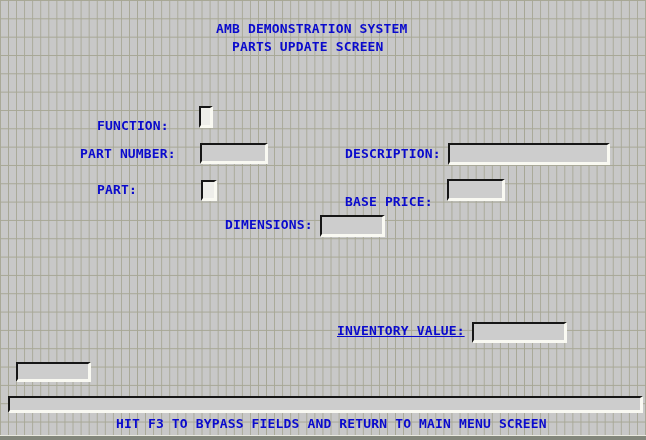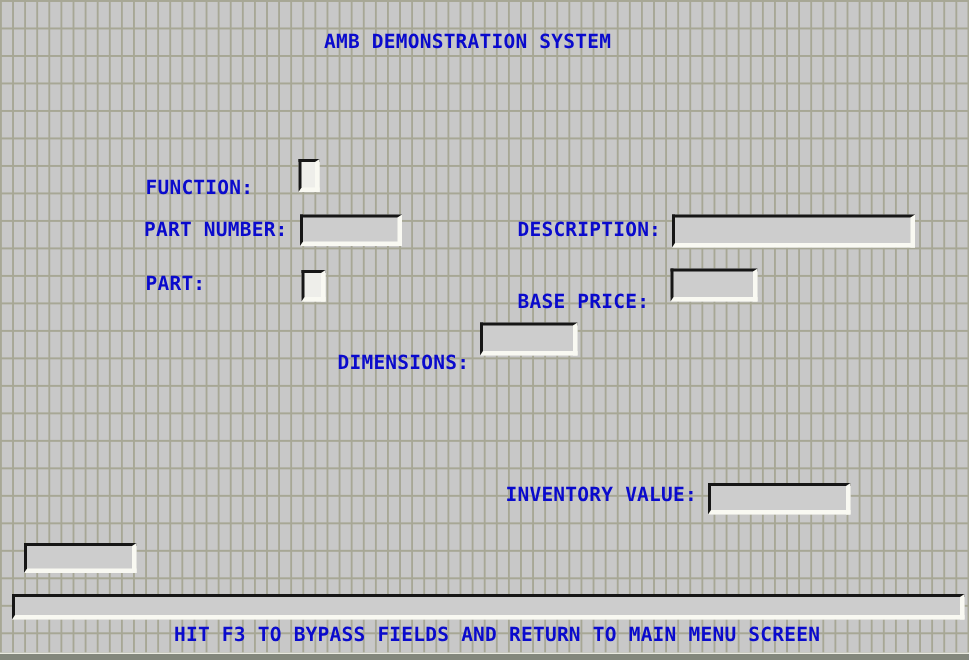--- a/index.html
+++ b/index.html
@@ -50,38 +50,39 @@
     border-top: 1px solid #e9e9df;
     box-sizing: border-box;
   }
 </style>
 </head>
 <body>
 
 <div id="screen">
 
   <div class="lbl" style="left:216px; top:21px;">AMB DEMONSTRATION SYSTEM</div>
+  <div class="lbl" style="left:232px; top:39px;">PARTS UPDATE SCREEN</div>
 
   <div class="lbl" style="left:97px; top:118px;">FUNCTION:</div>
   <div class="field fsmall" style="left:199px; top:106px; width:14px; height:22px;"></div>
 
-  <div class="lbl" style="left:96px; top:146px;">PART NUMBER:</div>
+  <div class="lbl" style="left:80px; top:146px;">PART NUMBER:</div>
   <div class="field" style="left:200px; top:143px; width:68px; height:21px;"></div>
   <div class="lbl" style="left:345px; top:146px;">DESCRIPTION:</div>
   <div class="field" style="left:448px; top:143px; width:162px; height:22px;"></div>
 
   <div class="lbl" style="left:97px; top:182px;">PART:</div>
   <div class="field fsmall" style="left:201px; top:180px; width:16px; height:21px;"></div>
   <div class="lbl" style="left:345px; top:194px;">BASE PRICE:</div>
   <div class="field" style="left:447px; top:179px; width:58px; height:22px;"></div>
 
-  <div class="lbl" style="left:225px; top:235px;">DIMENSIONS:</div>
+  <div class="lbl" style="left:225px; top:217px;">DIMENSIONS:</div>
   <div class="field" style="left:320px; top:215px; width:65px; height:22px;"></div>
 
-  <div class="lbl" style="left:337px; top:323px;">INVENTORY VALUE:</div>
+  <div class="lbl" style="left:337px; top:323px;text-decoration:underline;">INVENTORY VALUE:</div>
   <div class="field" style="left:472px; top:322px; width:95px; height:21px;"></div>
 
   <div class="field" style="left:16px; top:362px; width:75px; height:20px;"></div>
 
   <div class="field" style="left:8px; top:396px; width:635px; height:17px;"></div>
 
   <div class="lbl" style="left:89px; top:416px;margin-left:27px;">HIT F3 TO BYPASS FIELDS AND RETURN TO MAIN MENU SCREEN</div>
 
   <div id="bottom-strip"></div>
 

